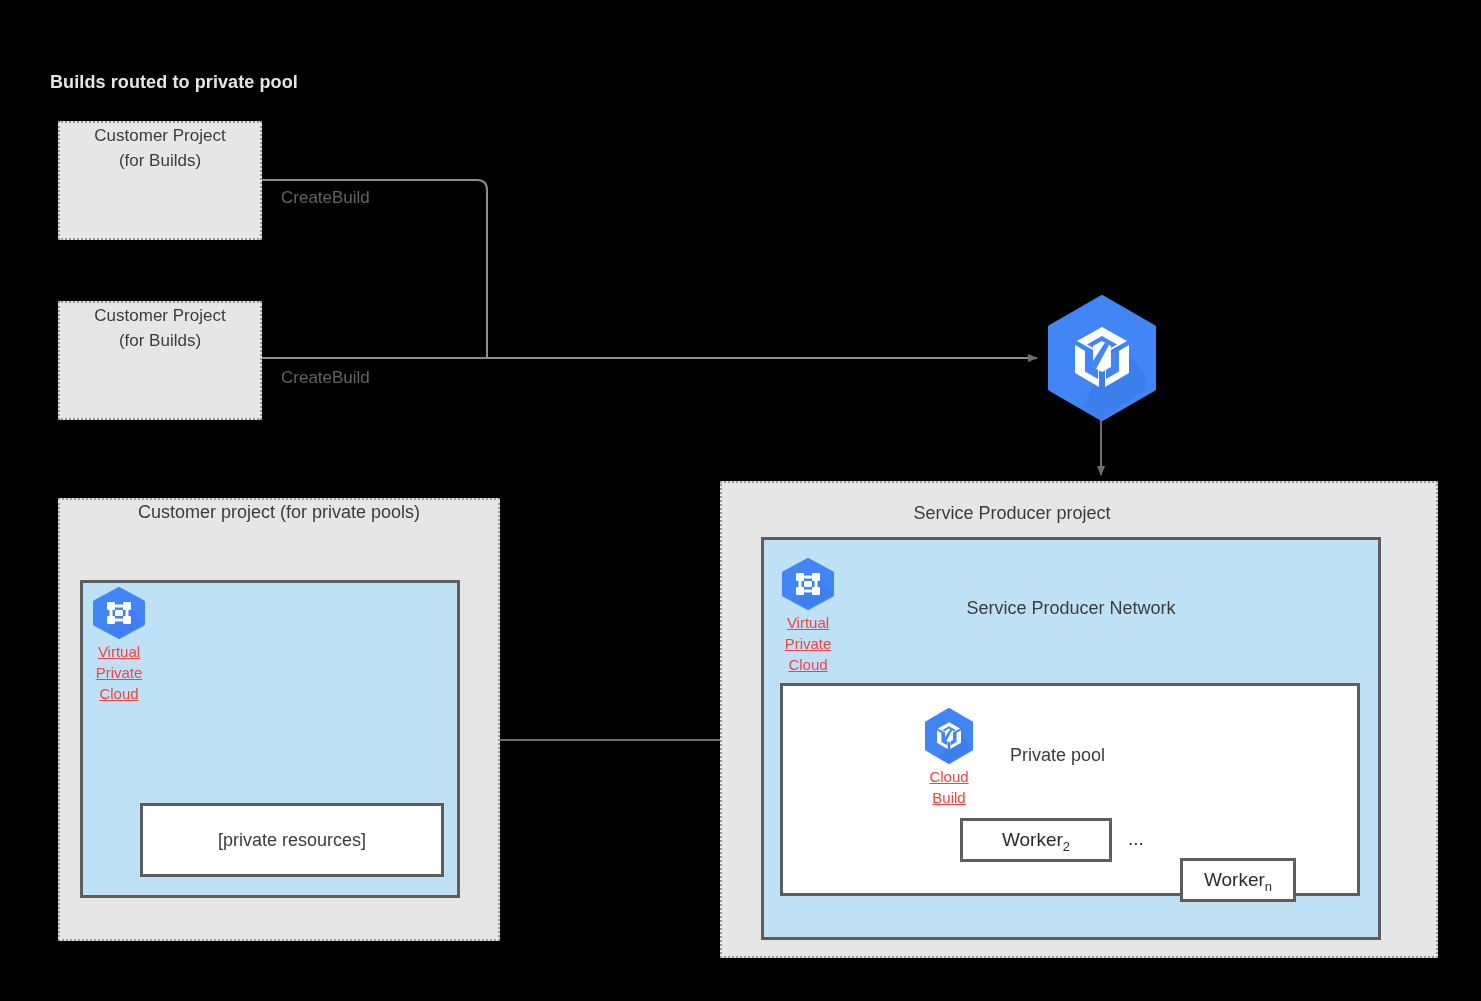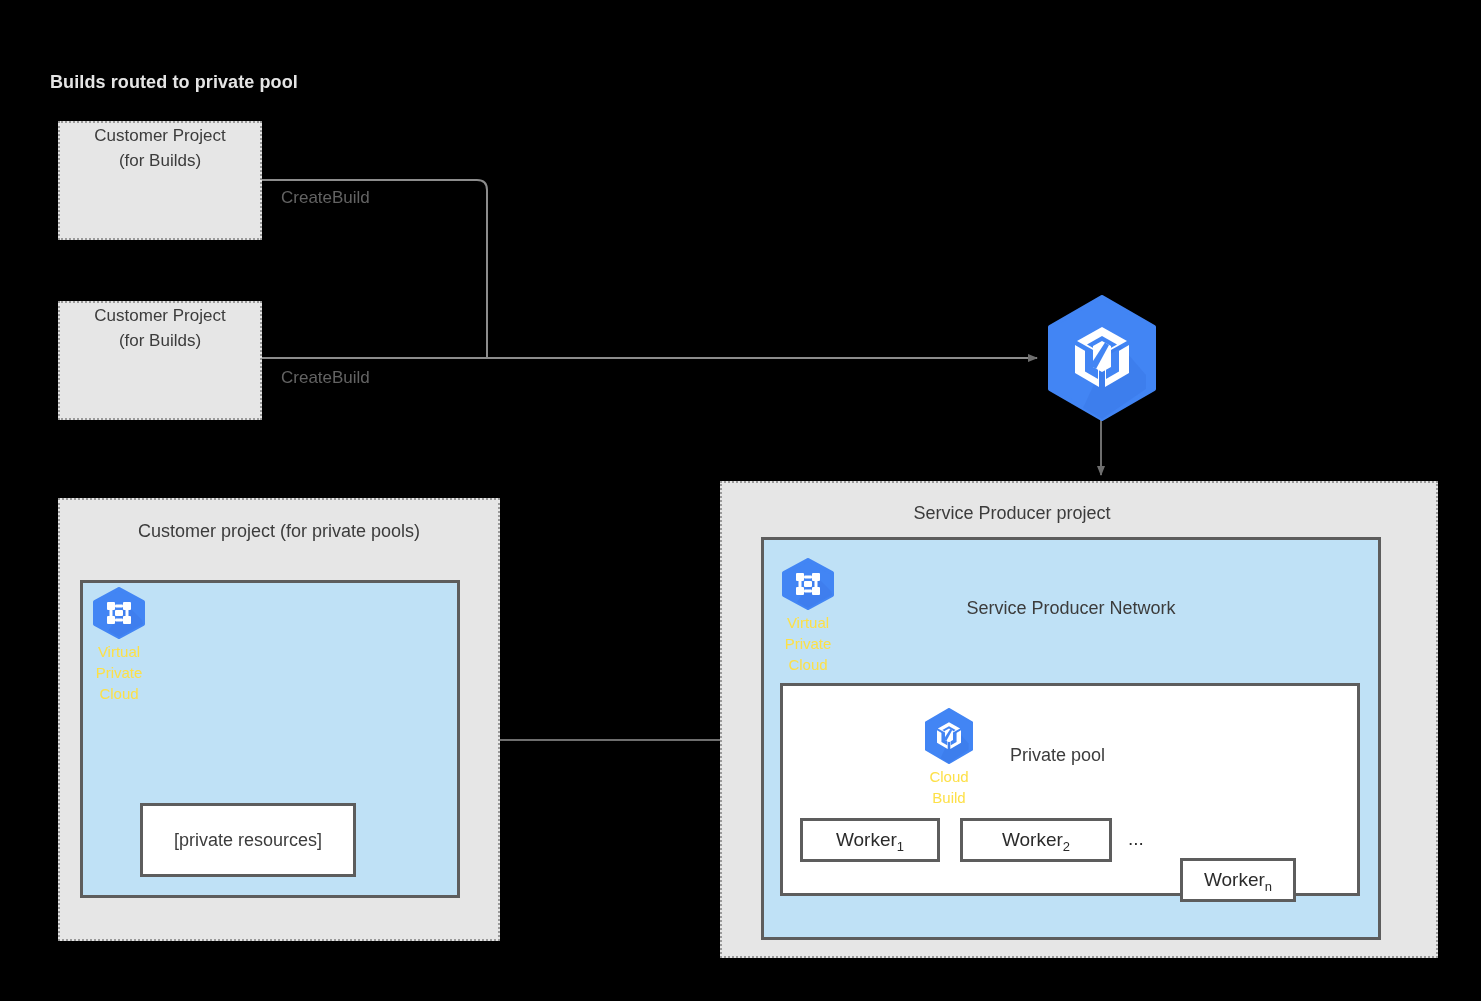--- a/index.html
+++ b/index.html
@@ -121,24 +121,25 @@
 
   
   .icon-group {
     position: absolute;
     display: flex;
     flex-direction: column;
     align-items: center;
   }
   .icon-caption {
     font-size: 15px;
-    color: #fde047;
+    color: #ef4444;
     text-align: center;
     line-height: 21px;
     margin-top: 2px;
+    text-decoration: underline;
   }
   .hex-svg { display: block; }
 </style>
 </head>
 <body>
 
 <div id="canvas">
 
   <div class="diagram-title">Builds routed to private pool</div>
 
@@ -191,21 +192,21 @@
         <path d="M59,41 L74,49.5 L59,58 L44,49.5 Z"></path>
         <path d="M42,54 L55,61.5 L55,84 L42,76.5 Z"></path>
         <path d="M76,54 L63,61.5 L63,84 L76,76.5 Z"></path>
       </g>
       <path d="M59,46 L68,51 L68,72 L59,77 L50,72 L50,51 Z" fill="#ffffff"></path>
       <path d="M66,50 L53,74 L50,72 L50,66 L62,47.5 Z" fill="#4285f4"></path>
     </svg>
   </div>
 
   <div class="dotted-box" style="left:58px; top:498px; width:442px; height:443px;"></div>
-  <div class="project-title" style="left:58px; top:502px; width:442px;margin-top:19px;">Customer project (for private pools)</div>
+  <div class="project-title" style="left:58px; top:502px; width:442px;">Customer project (for private pools)</div>
 
   <div class="network-box" style="left:80px; top:580px; width:380px; height:318px;"></div>
 
   <div class="icon-group" style="left:90px; top:587px; width:58px;">
     <svg class="hex-svg" width="58" height="52" viewBox="0 0 58 52">
       <path d="M29,2 L53,15 L53,37 L29,50 L5,37 L5,15 Z" fill="#4285f4"></path>
       <path d="M29,2 L53,15 L53,37 L29,50 L5,37 L5,15 Z" fill="none" stroke="#4285f4" stroke-width="4" stroke-linejoin="round"></path>
       <path d="M37,18 L52,33 L53,37 L29,50 L18,44 Z" fill="#3b78e7" opacity="0.5"></path>
       <g fill="#ffffff">
         <rect x="17" y="15" width="8" height="8" rx="1"></rect>
@@ -220,21 +221,21 @@
       </g>
     </svg>
     <div class="icon-caption">
       <div>Virtual</div>
       <div>Private</div>
       <div>Cloud</div>
     </div>
   </div>
 
 
-  <div class="white-box" style="left:140px; top:803px; width:216px; height:74px;">
+  <div class="white-box" style="left:140px; top:803px; width:304px; height:74px;">
     <span>[private resources]</span>
   </div>
 
   <div class="dotted-box" style="left:720px; top:481px; width:718px; height:477px;"></div>
   <div class="project-title" style="left:720px; top:503px; width:584px;">Service Producer project</div>
 
   <div class="network-box" style="left:761px; top:537px; width:620px; height:403px;"></div>
 
   <div class="icon-group" style="left:779px; top:558px; width:58px;">
     <svg class="hex-svg" width="58" height="52" viewBox="0 0 58 52">
@@ -283,23 +284,20 @@
       <path d="M66,50 L53,74 L50,72 L50,66 L62,47.5 Z" fill="#4285f4"></path>
     </svg>
     <div class="icon-caption">
       <div>Cloud</div>
       <div>Build</div>
     </div>
   </div>
 
   <div class="network-title" style="left:1010px; top:745px;">Private pool</div>
 
-  <div class="worker-box" style="left:800px; top:818px; width:140px; height:44px;">
-    <span><span>Worker</span><sub>1</sub></span>
-  </div>
   <div class="worker-box" style="left:960px; top:818px; width:152px; height:44px;">
     <span><span>Worker</span><sub>2</sub></span>
   </div>
   <div class="ellipsis-label" style="left:1128px; top:828px;">...</div>
   <div class="worker-box" style="left:1180px; top:818px; width:116px; height:44px;margin-top:40px;">
     <span><span>Worker</span><sub>n</sub></span>
   </div>
 
 </div>
 

